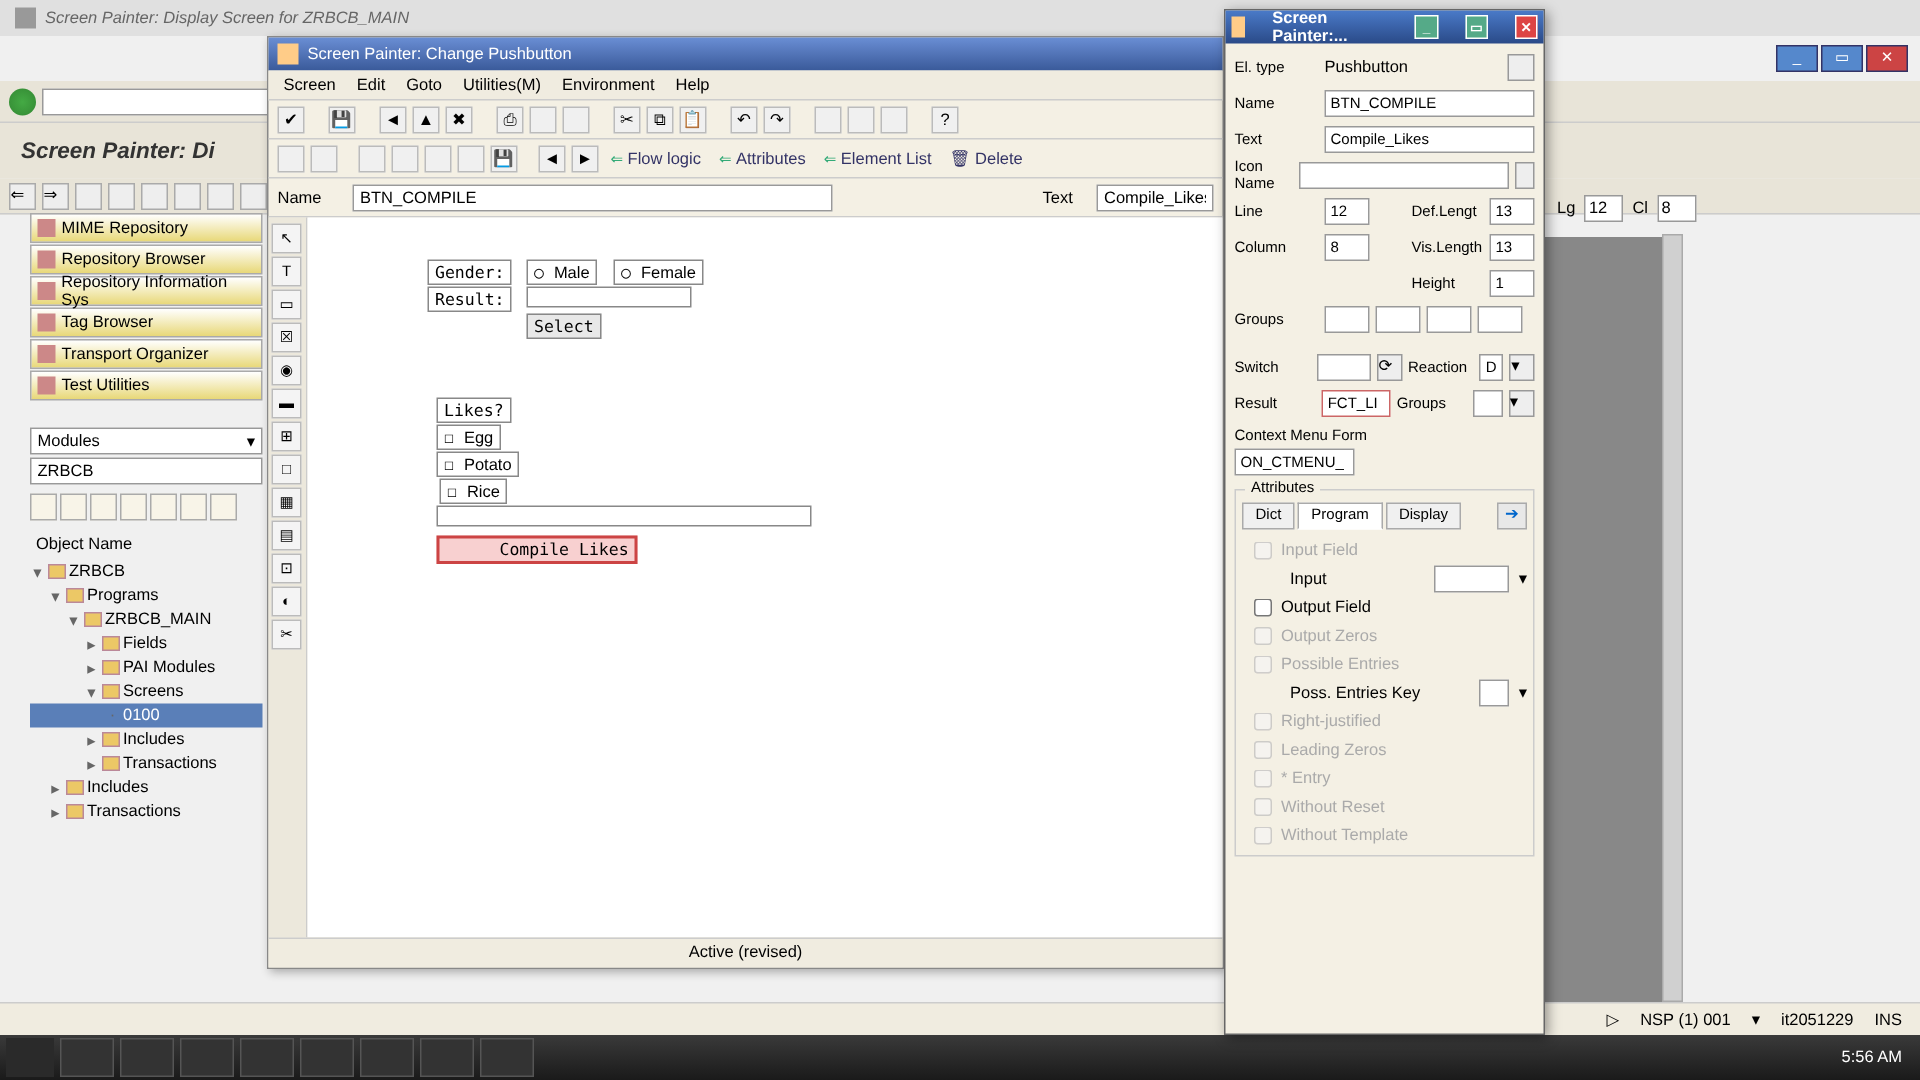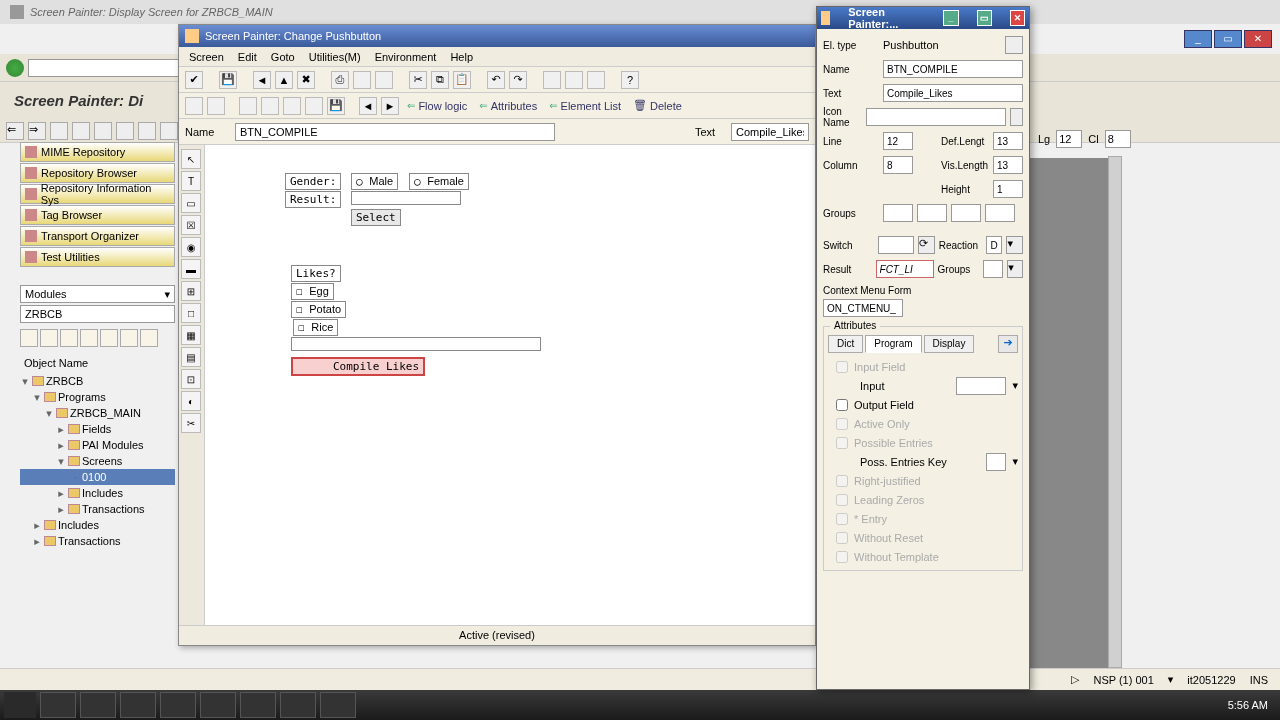--- a/index.html
+++ b/index.html
@@ -413,21 +413,21 @@
     <div class="prop-row">
       <label>Switch</label>
         <input style="width: 36px;">
         <span class="btn-ic">⟳</span>
       <label class="narrow">Reaction</label>
         <input class="w-sm" style="width: 16px;" value="D">
         <span class="btn-ic">▾</span>
     </div>
     <div class="prop-row">
       <label>Result</label>
-        <input class="prop-hl" style="width: 58px; font-style: italic;" value="FCT_LI">
+        <input class="prop-hl" style="width: 46px;" value="FCT_LI">
       <label class="narrow">Groups</label>
         <input style="width: 20px;">
         <span class="btn-ic">▾</span>
     </div>
     <div style="font-size:10px; margin-top:4px;">Context Menu Form</div>
     <div class="prop-row">
         <input style="width: 80px;" value="ON_CTMENU_">
       </div>
 
     <div class="fieldset">
@@ -448,21 +448,21 @@
           <span style="flex:1"></span>
           <input style="width: 50px; border: 1px solid rgb(153, 153, 153); height: 18px;">
           <span class="btn-ic">▾</span>
         </div>
       <div class="chk-row">
           <input type="checkbox" style="">
           <span>Output Field</span>
         </div>
       <div class="chk-row dis">
           <input type="checkbox" disabled="" style="">
-          <span>Active Only</span>
+          <span>Output Zeros</span>
         </div>
       <div class="chk-row dis">
           <input type="checkbox" disabled="" style="">
           <span>Possible Entries</span>
         </div>
       <div class="chk-row">
           <span style="width:18px"></span>
           <span>Poss. Entries Key</span>
           <span style="flex:1"></span>
           <input style="width: 20px; border: 1px solid rgb(153, 153, 153); height: 18px;">

